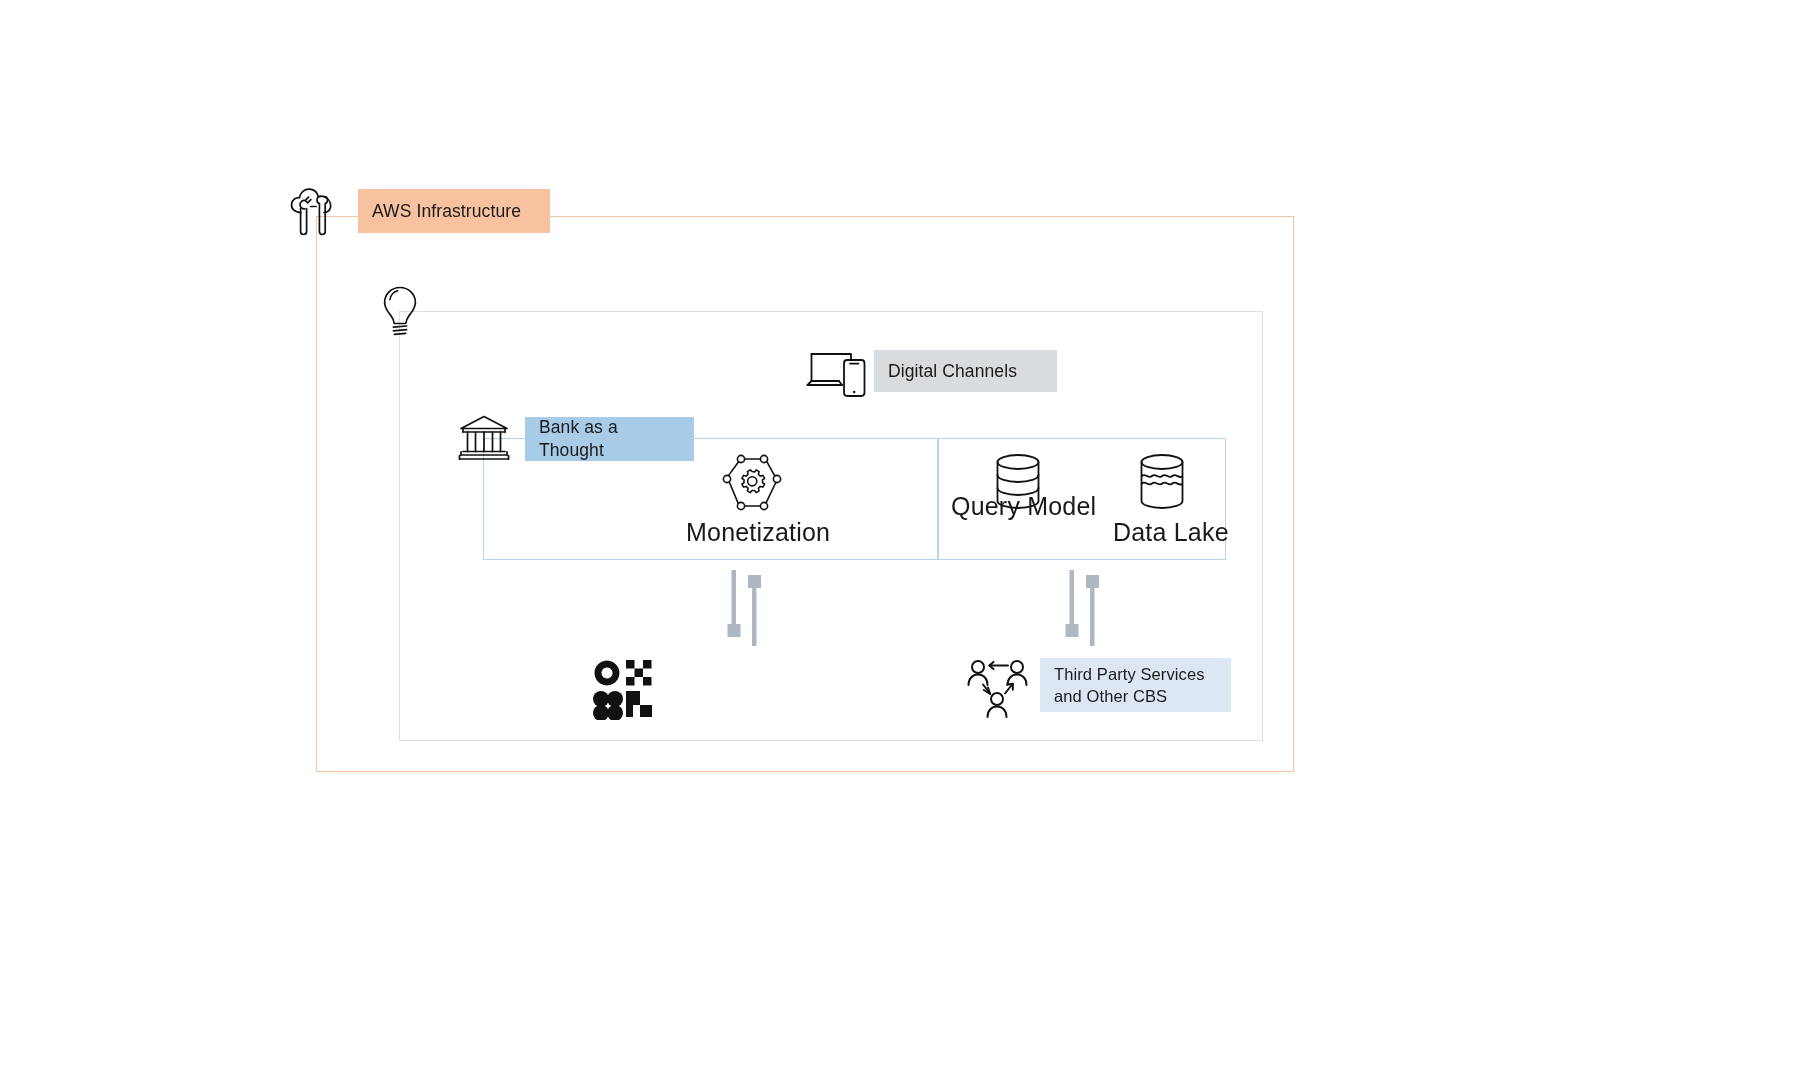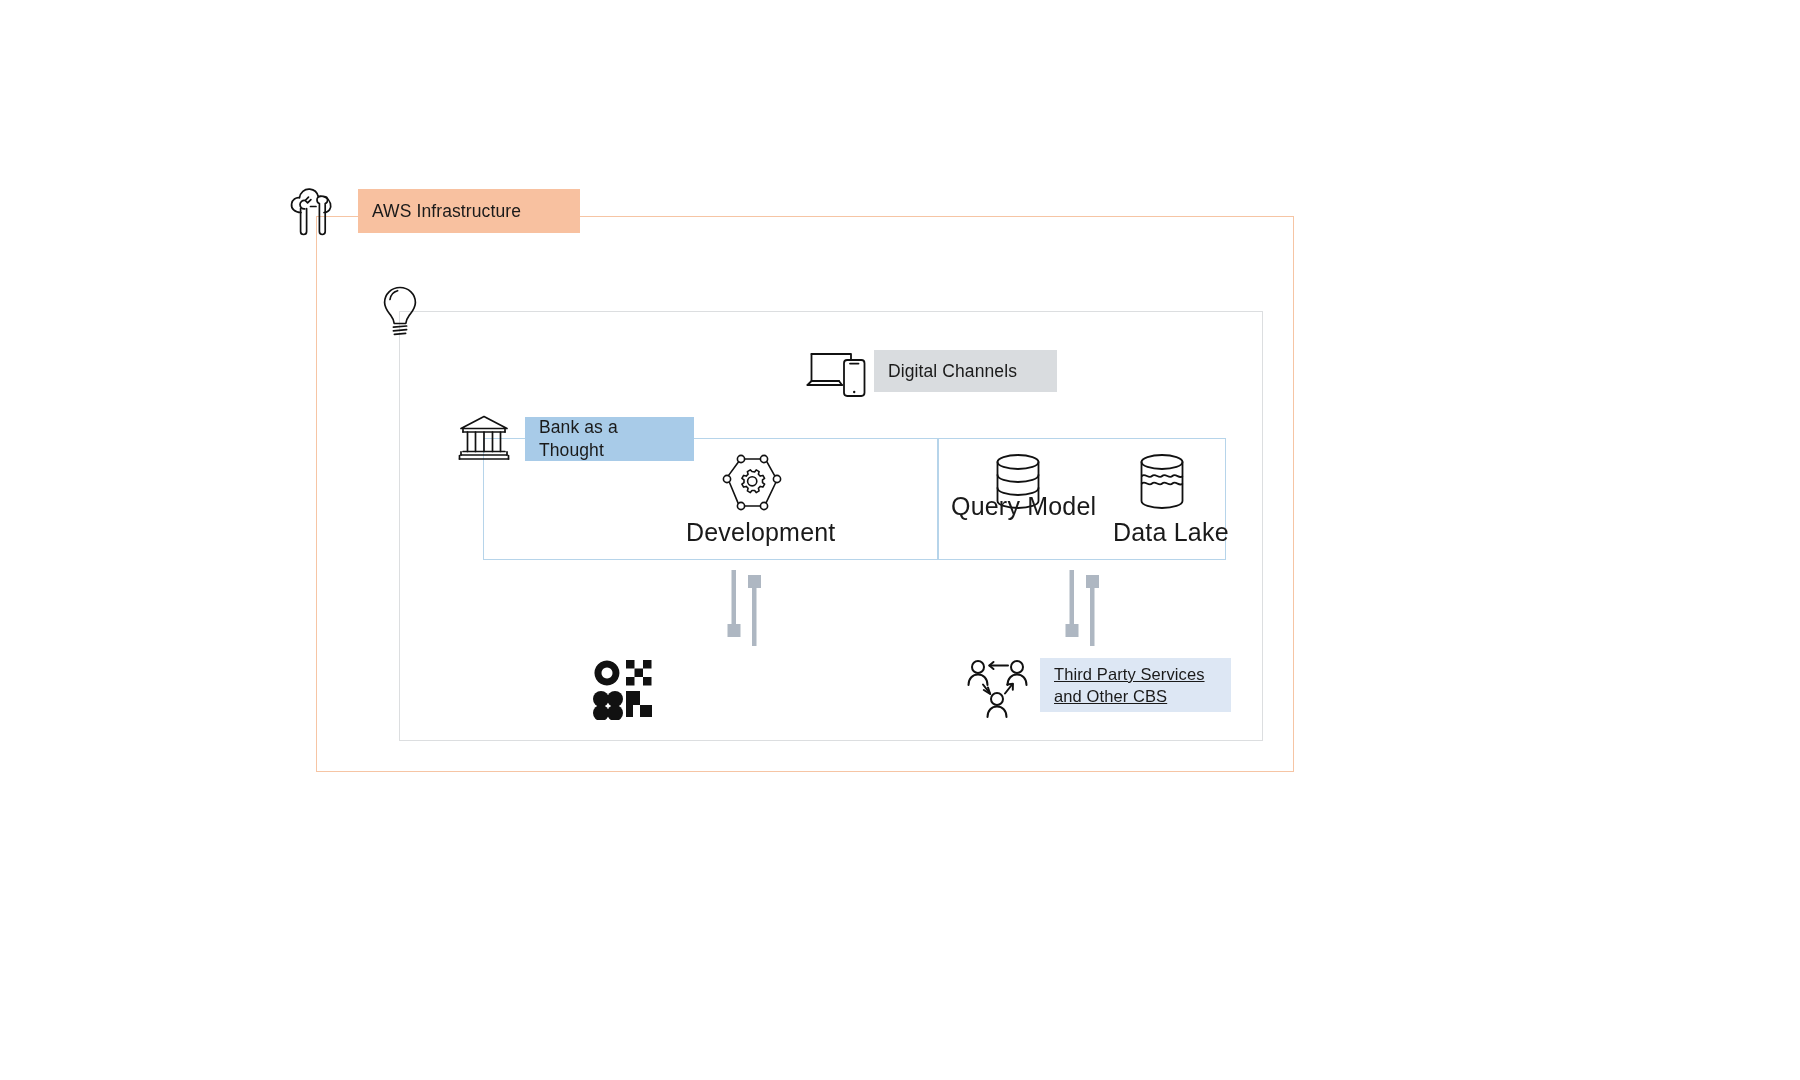--- a/index.html
+++ b/index.html
@@ -66,21 +66,21 @@
     font-size: 17.5px;
     line-height: 1.3;
     letter-spacing: 0.1px;
     color: #1a1a1a;
     padding: 0 14px;
     white-space: pre-line;
   }
   .label-aws {
     left: 358px;
     top: 189px;
-    width: 222px;
+    width: 192px;
     height: 44px;
     background: #f8c1a0;
   }
   .label-hub {
     left: 441px;
     top: 290px;
     width: 229px;
     height: 42px;
     background: #dde7f4;
   }
@@ -107,21 +107,20 @@
   }
   .label-third {
     left: 1040px;
     top: 658px;
     width: 191px;
     height: 54px;
     background: #dde7f4;
     font-size: 16.5px;
     line-height: 1.35;
     align-items: center;
-    text-decoration: underline;
   }
 
   
   .node-label {
     position: absolute;
     font-size: 25px;
     color: #1a1a1a;
     text-align: center;
     letter-spacing: 0.2px;
     white-space: nowrap;
@@ -242,21 +241,21 @@
 
       <path d="M33 19.5 L35.6 20 L37.2 17.9 L40.1 19.6 L39.4 22.2 L41.3 24.1
                L43.9 23.4 L45.6 26.3 L43.5 27.9 L43.5 30.6 L45.6 32.2 L43.9 35.1
                L41.3 34.4 L39.4 36.3 L40.1 38.9 L37.2 40.6 L35.6 38.5 L33 38.5
                L31.3 40.6 L28.4 38.9 L29.1 36.3 L27.2 34.4 L24.6 35.1 L22.9 32.2
                L25 30.6 L25 27.9 L22.9 26.3 L24.6 23.4 L27.2 24.1 L29.1 22.2
                L28.4 19.6 L31.3 17.9 Z"></path>
       <circle cx="33.2" cy="29.3" r="4.6"></circle>
     </svg>
   </div>
-  <div class="node-label node-monetization">Development</div>
+  <div class="node-label node-monetization">Monetization</div>
 
   <div class="icon icon-db-query">
     <svg viewBox="0 0 54 62" width="54" height="62" fill="none" stroke="#111" stroke-width="1.8" stroke-linecap="round" stroke-linejoin="round">
       <ellipse cx="27" cy="10" rx="20.5" ry="7"></ellipse>
       <path d="M6.5 10 L6.5 49 C6.5 52.9 15.7 56 27 56 C38.3 56 47.5 52.9 47.5 49 L47.5 10"></path>
       <path d="M6.5 23 C6.5 26.9 15.7 30 27 30 C38.3 30 47.5 26.9 47.5 23"></path>
       <path d="M6.5 36 C6.5 39.9 15.7 43 27 43 C38.3 43 47.5 39.9 47.5 36"></path>
     </svg>
   </div>
   <div class="node-label node-query">Query Model</div>

